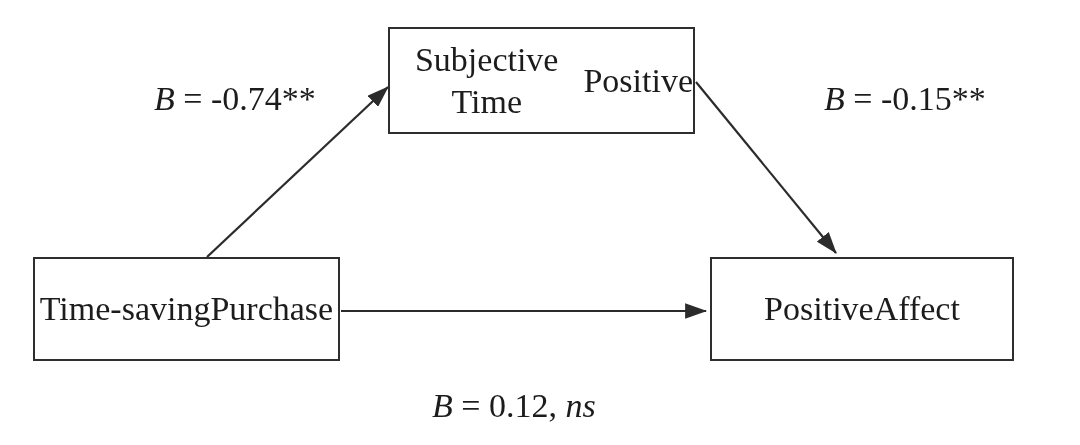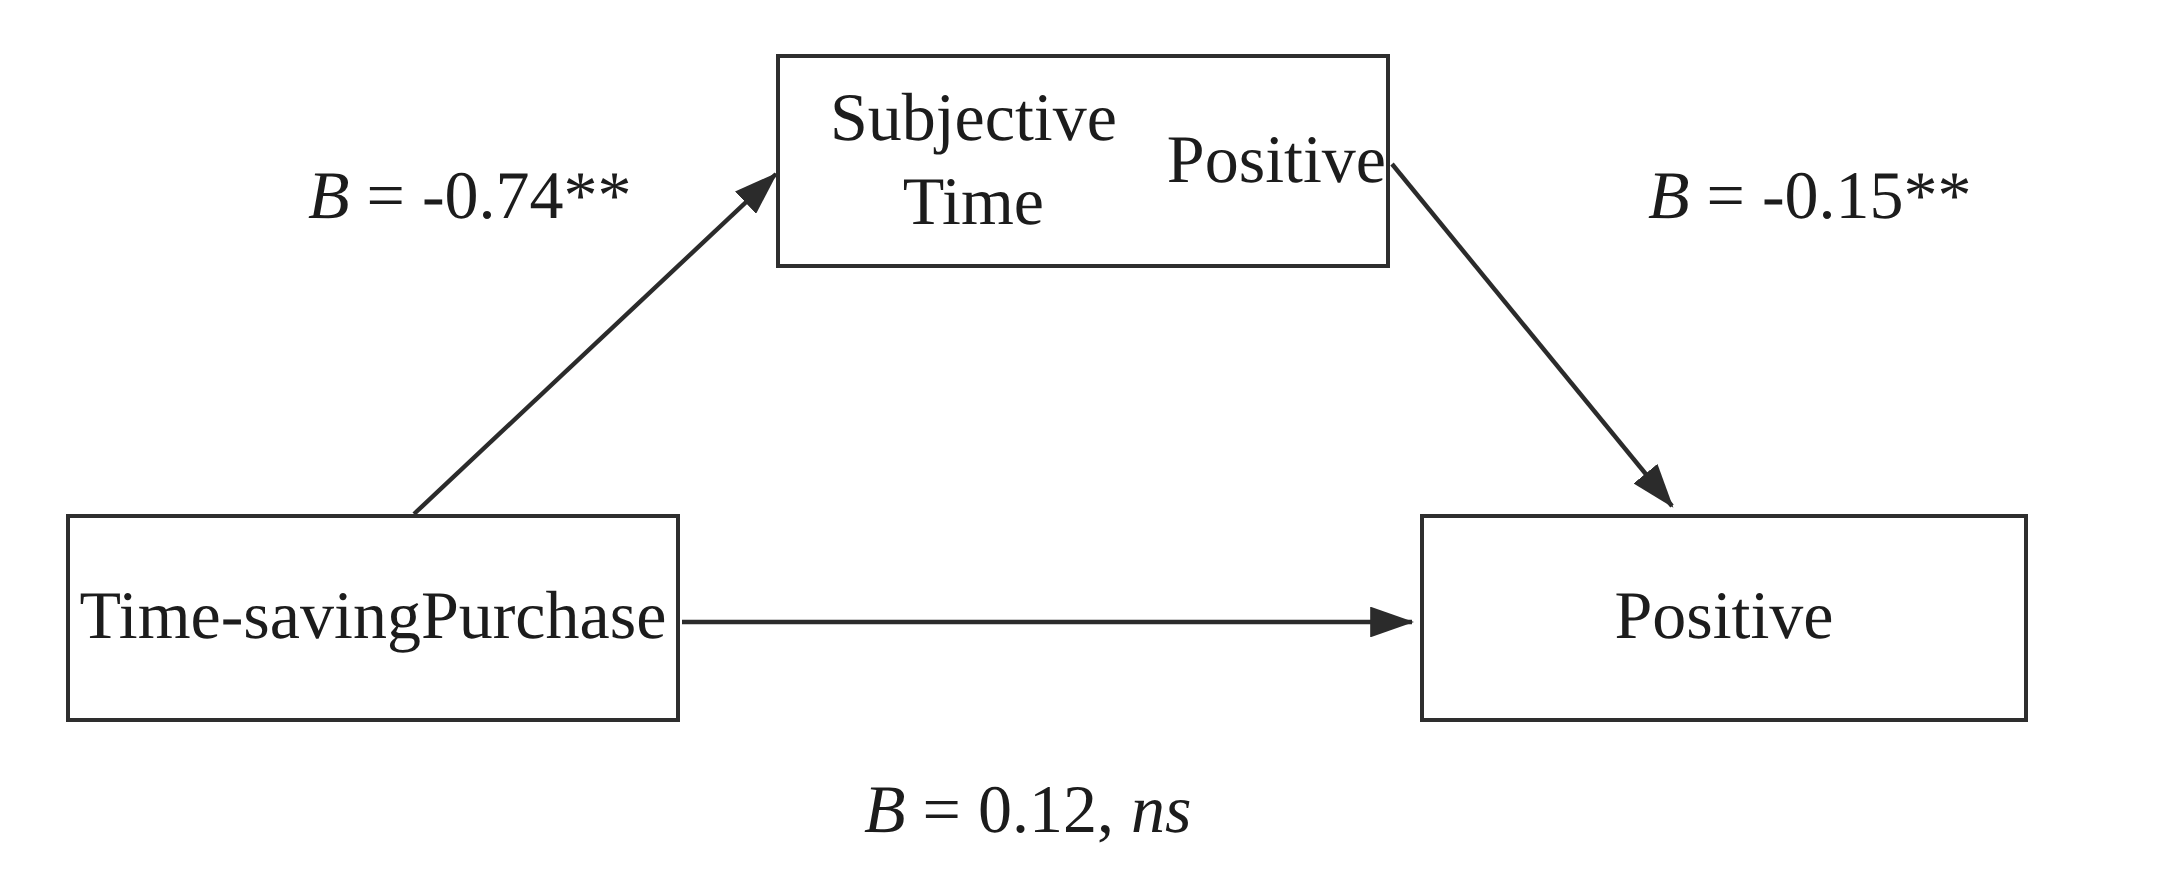--- a/index.html
+++ b/index.html
@@ -83,20 +83,21 @@
     <span>Positive</span>
   </div>
 
   <div class="box box-predictor">
     <span>Time-saving</span>
     <span>Purchase</span>
   </div>
 
   <div class="box box-outcome">
     <span>Positive</span>
+    <span>Affect</span>
   </div>
 
   <div class="plabel label-a">
     <i>B</i><span> = -0.74**</span>
   </div>
 
   <div class="plabel label-b">
     <i>B</i><span> = -0.15**</span>
   </div>
 

